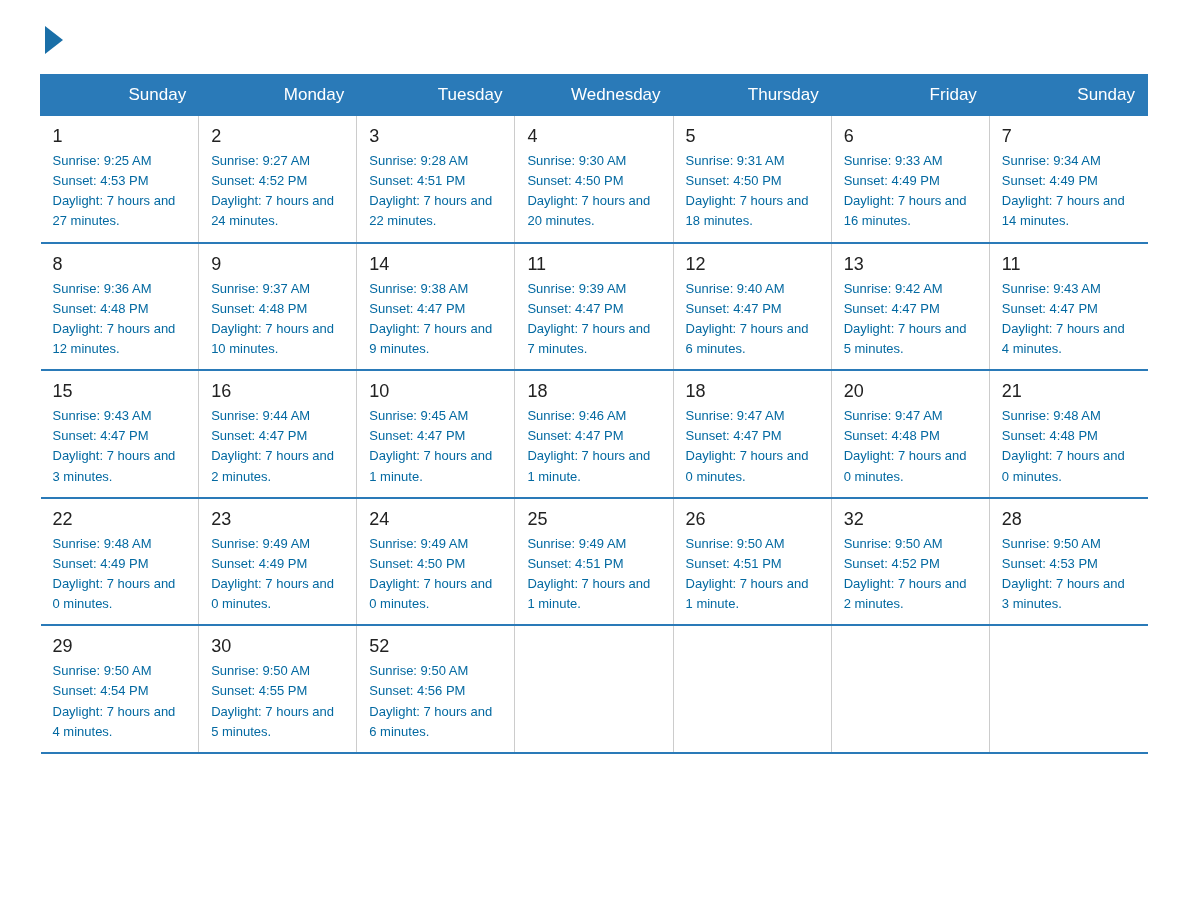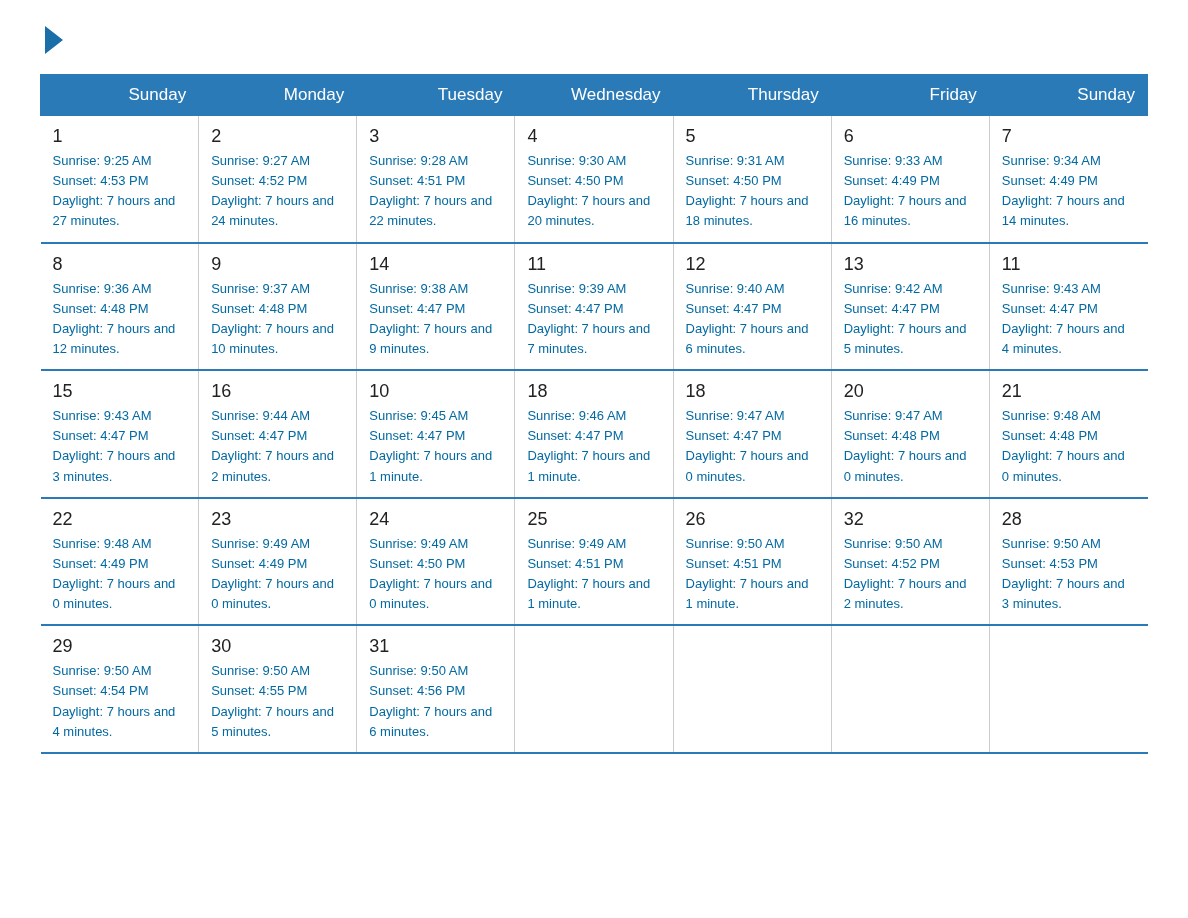--- a/index.html
+++ b/index.html
@@ -271,21 +271,21 @@
       <tr>
         <td>
         <span class="day-number">29</span>
         <span class="day-info">Sunrise: 9:50 AM<br>Sunset: 4:54 PM<br>Daylight: 7 hours and 4 minutes.</span>
       </td>
         <td>
         <span class="day-number">30</span>
         <span class="day-info">Sunrise: 9:50 AM<br>Sunset: 4:55 PM<br>Daylight: 7 hours and 5 minutes.</span>
       </td>
         <td>
-        <span class="day-number">31</span>
+        <span class="day-number">52</span>
         <span class="day-info">Sunrise: 9:50 AM<br>Sunset: 4:56 PM<br>Daylight: 7 hours and 6 minutes.</span>
       </td>
         <td class="empty"></td>
         <td class="empty"></td>
         <td class="empty"></td>
         <td class="empty"></td>
       </tr>
     </tbody>
 </table>
 

